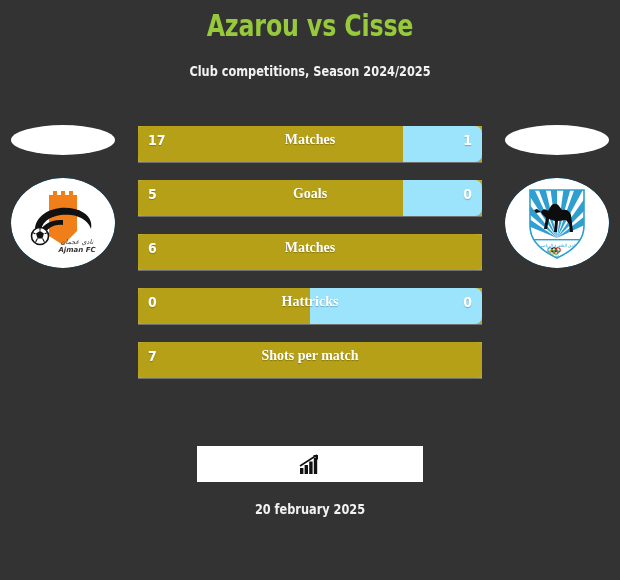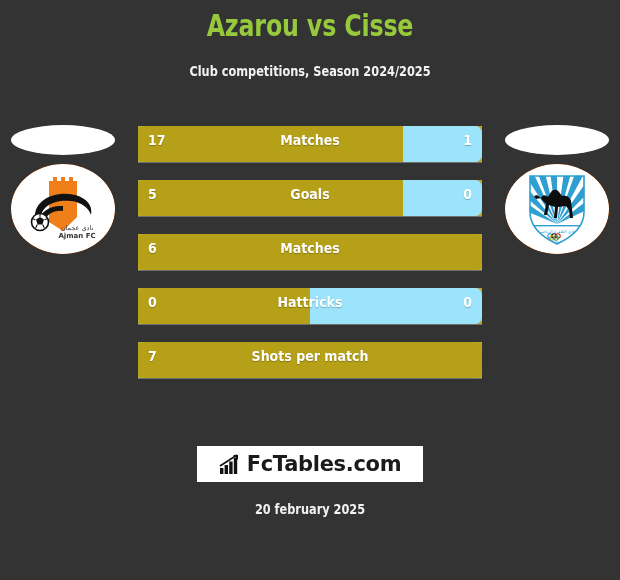--- a/index.html
+++ b/index.html
@@ -54,26 +54,27 @@
     height: 30px;
     background: #ffffff;
     border-radius: 50%;
   }
   .photo-ellipse.left  { left: 11px; }
   .photo-ellipse.right { left: 505px; }
 
   
   .badge-wrap {
     position: absolute;
-    top: 164px;
+    top: 178px;
     width: 104px;
     height: 90px;
-    background: #f97316;
+    background: #0369a1;
     border-radius: 50%;
     overflow: hidden;
+    font-style: italic;
   }
   .badge-wrap.left  { left: 11px; }
   .badge-wrap.right { left: 505px; }
   .badge-wrap svg { display: block; width: 100%; height: 100%; }
 
   
   .stats {
     position: absolute;
     left: 138px;
     top: 126px;
@@ -111,20 +112,21 @@
     color: #ffffff;
     font-family: "DejaVu Sans Condensed", "Liberation Sans Narrow", "Liberation Sans", sans-serif;
     text-shadow: 0 1px 1px rgba(0,0,0,0.25);
     white-space: nowrap;
   }
   .val-home { left: 10px; }
   .val-away { right: 10px; }
   .stat-label {
     left: 0; width: 100%;
     text-align: center;
+    font-family: Liberation Serif, serif;
   }
 
   
   .fctables {
     position: absolute;
     left: 197px;
     top: 446px;
     width: 226px;
     height: 36px;
     background: #ffffff;
@@ -271,16 +273,15 @@
 
 <div class="fctables">
   <svg class="fct-icon" viewBox="0 0 23 21" xmlns="http://www.w3.org/2000/svg">
     <rect x="1" y="14" width="3.4" height="6" fill="#111111"></rect>
     <rect x="5.6" y="11" width="3.4" height="9" fill="#111111"></rect>
     <rect x="10.2" y="7.5" width="3.4" height="12.5" fill="#111111"></rect>
     <rect x="14.8" y="4" width="3.4" height="16" fill="#111111"></rect>
     <path d="M1 12 L18 1" stroke="#111111" stroke-width="1.6" fill="none"></path>
     <path d="M14 1 h5 v5 z" fill="#111111"></path>
   </svg>
-  <span class="fct-text">FcTables.com</span>
 </div>
 
 <div class="footer-date">20 february 2025</div>
 
 </body></html>

